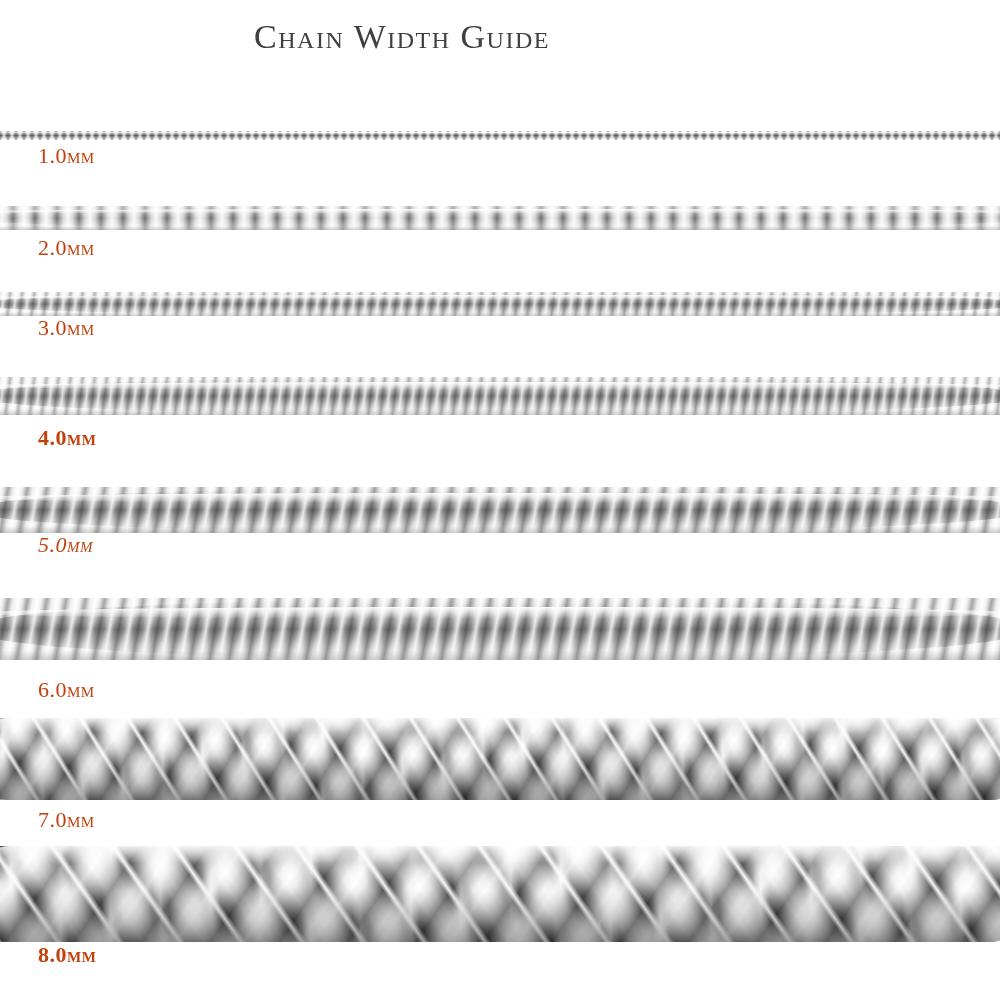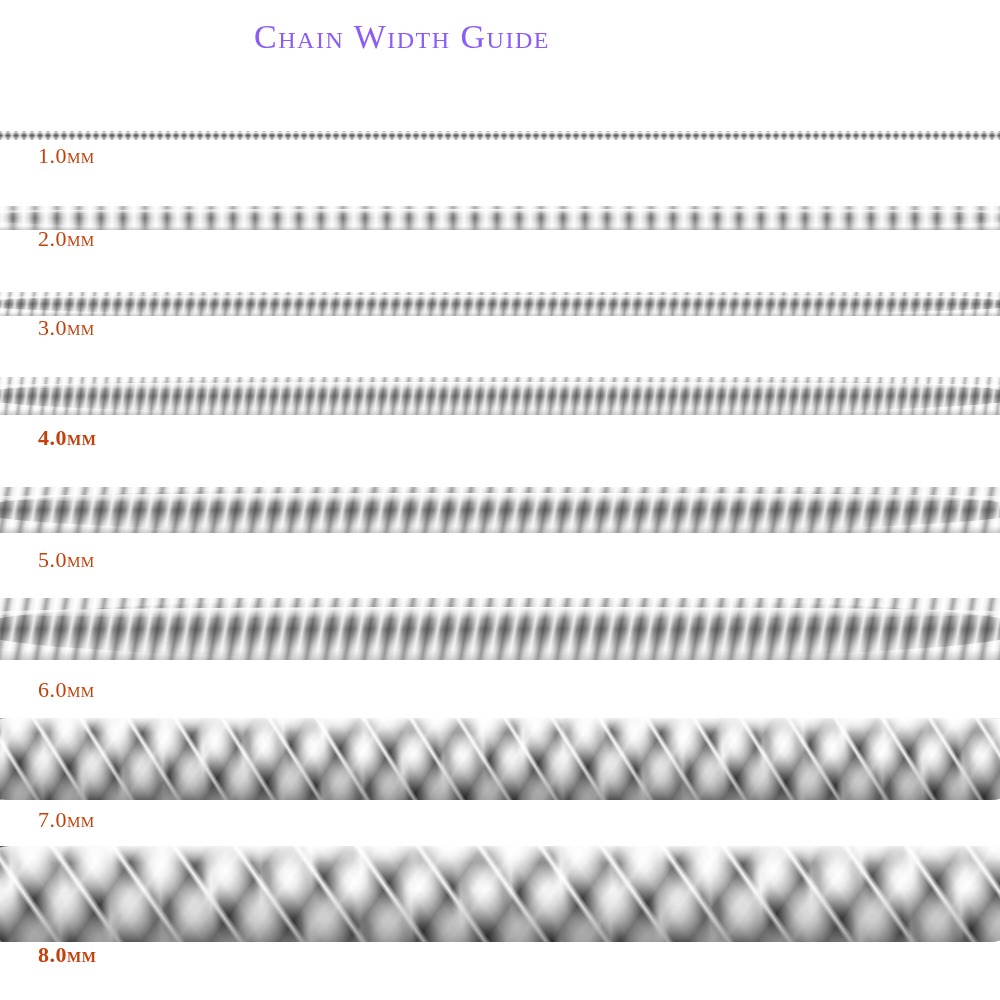--- a/index.html
+++ b/index.html
@@ -17,21 +17,21 @@
 
   #page-title {
     position: absolute;
     top: 18px;
     left: 0;
     width: 804px;
     text-align: center;
     font-family: "Liberation Serif", serif;
     font-size: 34px;
     letter-spacing: 1.5px;
-    color: #8b5cf6;
+    color: #404040;
     font-variant: small-caps;
     white-space: nowrap;
   }
 
   .chain-row {
     position: absolute;
     left: 0;
     width: 1000px;
   }
 
@@ -232,21 +232,21 @@
 
 <div class="chain-row">
   <div class="chain-strip" style="top:206px;height:24px;">
     <div class="strip-inner">
       <div class="metal-base"></div>
       <div class="links-bead"></div>
       <div class="gloss"></div>
       <div class="shadow-bottom"></div>
     </div>
   </div>
-  <div class="chain-label" style="top:226px;">2.0mm</div>
+  <div class="chain-label" style="top:235px;">2.0mm</div>
 </div>
 
 <div class="chain-row">
   <div class="chain-strip" style="top:292px;height:24px;">
     <div class="strip-inner">
       <div class="metal-base"></div>
       <div class="links-snake"></div>
       <div class="gloss"></div>
       <div class="shadow-bottom"></div>
     </div>
@@ -268,21 +268,21 @@
 
 <div class="chain-row">
   <div class="chain-strip" style="top:487px;height:46px;">
     <div class="strip-inner">
       <div class="metal-base"></div>
       <div class="links-snake-wide"></div>
       <div class="gloss"></div>
       <div class="shadow-bottom"></div>
     </div>
   </div>
-  <div class="chain-label" style="top:547px;">5.0mm</div>
+  <div class="chain-label" style="top:532px;font-style:italic;">5.0mm</div>
 </div>
 
 <div class="chain-row">
   <div class="chain-strip" style="top:598px;height:62px;">
     <div class="strip-inner">
       <div class="metal-base"></div>
       <div class="links-snake-wide"></div>
       <div class="gloss"></div>
       <div class="shadow-bottom"></div>
     </div>

